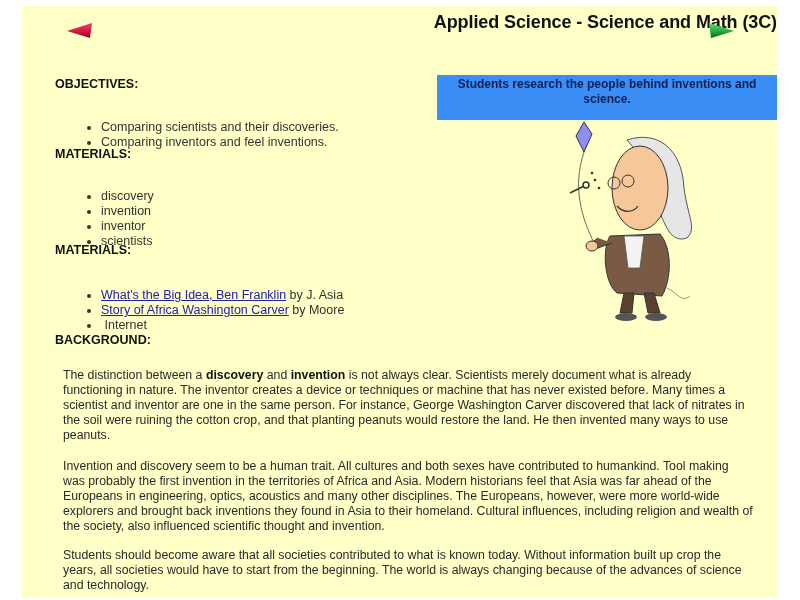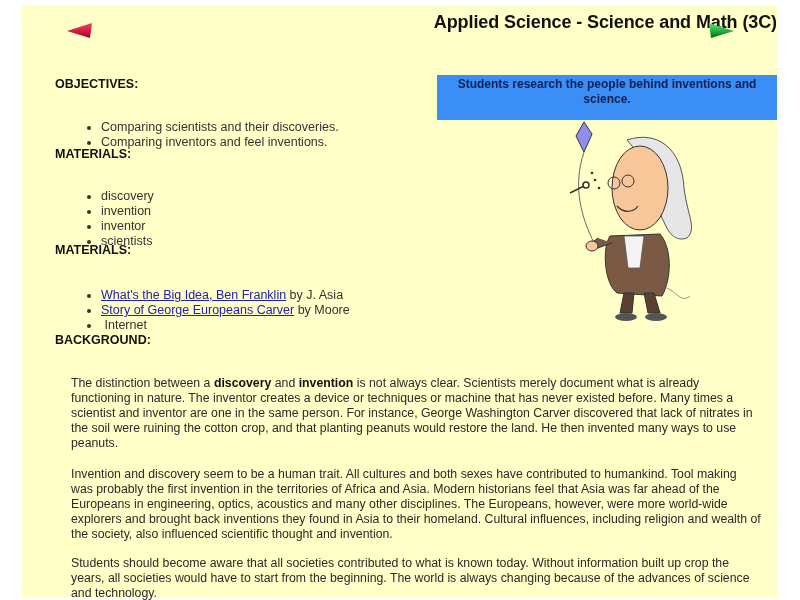--- a/index.html
+++ b/index.html
@@ -14,21 +14,21 @@
              font-weight: bold; font-size: 18px; line-height: 17px; color: #111; letter-spacing: -0.1px; }
     .heading { position: absolute; left: 33px; font-weight: bold; font-size: 12.5px; color: #111; margin: 0; }
     ul.list { position: absolute; left: 33px; margin: 16px; padding: 0 0 0 30px;
               font-size: 12.5px; line-height: 15px; color: #333; }
     ul.list li { list-style: disc; }
     a.link { color: #2222aa; text-decoration: underline; }
     .banner { position: absolute; left: 415px; top: 70px; width: 340px; height: 45px;
               background: #3b8ef5; color: #0c1f57; font-weight: bold; font-size: 12px;
               line-height: 15px; text-align: center; padding-top: 2px; box-sizing: border-box; }
     .franklin { position: absolute; left: 510px; top: 113px; width: 170px; height: 205px; }
-    .para { position: absolute; left: 33px; width: 690px; margin: 16px; font-size: 12.3px;
+    .para { position: absolute; left: 33px; width: 690px; margin: 8px; font-size: 12.3px;
             line-height: 15px; color: #2a2a2a; }
     .para b { color: #111; }
   </style>
 </head>
 <body>
 
 <div class="page">
 
   <div class="arrow arrow-left">
     <svg width="28" height="18" viewBox="0 0 28 18">
@@ -114,21 +114,21 @@
     <li>inventor</li>
     <li>scientists</li>
   </ul>
 
   <h3 class="heading" style="top:238px;">MATERIALS:</h3>
   <ul class="list" style="top:267px;">
     <li>
       <a class="link" href="#">What's the Big Idea, Ben Franklin</a><span> by J. Asia</span>
     </li>
     <li>
-      <a class="link" href="#">Story of George Europeans Carver</a><span> by Moore</span>
+      <a class="link" href="#">Story of Africa Washington Carver</a><span> by Moore</span>
     </li>
     <li>&nbsp;<span>Internet</span></li>
   </ul>
 
   <h3 class="heading" style="top:328px;text-align:center;">BACKGROUND:</h3>
   <p class="para" style="top:355px;">
     <span>The distinction between a </span><b>discovery</b><span> and </span><b>invention</b><span> is not always clear.  Scientists merely document what is already functioning in nature.  The inventor creates a device or techniques or machine that has never existed before.  Many times a scientist and inventor are one in the same person.  For instance, George Washington Carver discovered that lack of nitrates in the soil were ruining the cotton crop, and that planting peanuts would restore the land.  He then invented many ways to use peanuts.</span>
   </p>
   <p class="para" style="top:446px;">Invention and discovery seem to be a human trait.  All cultures and both sexes have contributed to humankind.  Tool making was probably the first invention in the territories of Africa and Asia.  Modern historians feel that Asia was far ahead of the Europeans in engineering, optics, acoustics and many other disciplines.  The Europeans, however, were more world-wide explorers and brought back inventions they found in Asia to their homeland.  Cultural influences, including religion and wealth of the society, also influenced scientific thought and invention.</p>
   <p class="para" style="top:535px;">Students should become aware that all societies contributed to what is known today.  Without information built up crop the years, all societies would have to start from the beginning.  The world is always changing because of the advances of science and technology.</p>

